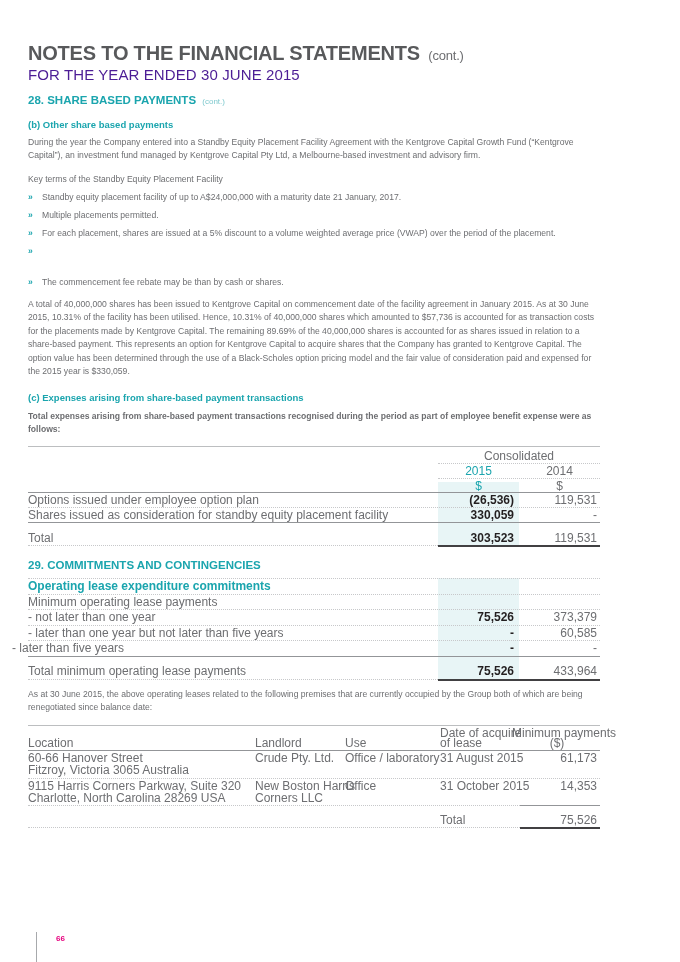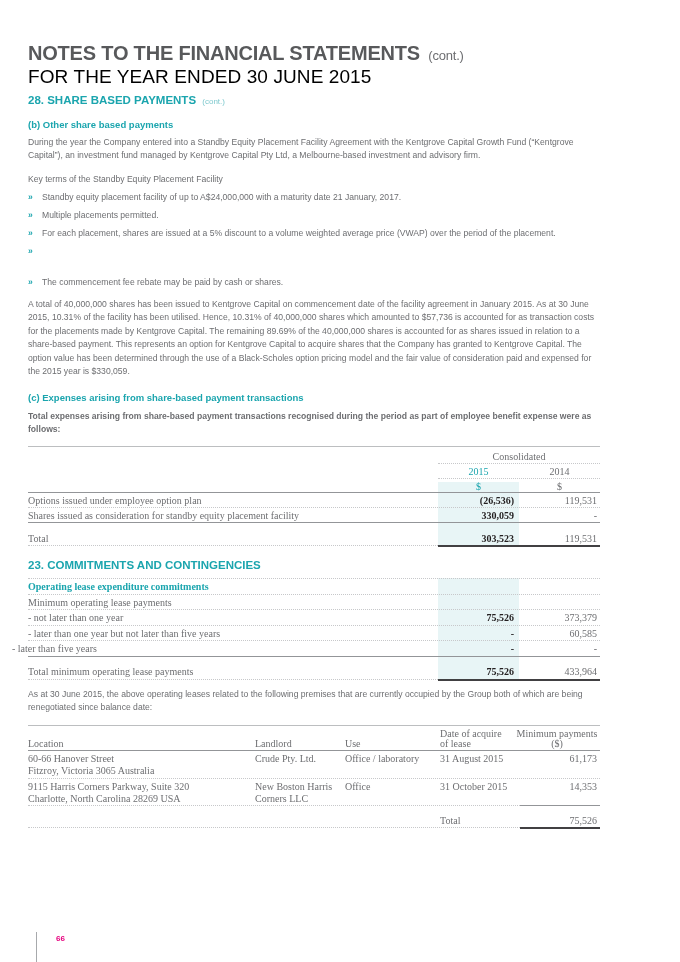--- a/index.html
+++ b/index.html
@@ -1,33 +1,33 @@
 <!DOCTYPE html>
 <html><head>
 <meta charset="utf-8">
 <style>
   * { box-sizing: border-box; margin: 0; padding: 0; }
   html, body { width: 680px; height: 962px; background: #ffffff; }
   body { position: relative; font-family: "DejaVu Sans", sans-serif; color: #6d6e71; overflow: hidden; }
   .page { position: absolute; left: 0; top: 0; width: 680px; height: 962px; }
   .title { position: absolute; left: 28px; top: 42px; font-size: 20px; font-weight: bold; color: #58595b; letter-spacing: -0.2px; font-family: "Liberation Sans", sans-serif; }
   .title .cont { font-size: 13px; font-weight: normal; color: #6d6e71; margin-left: 3px; }
-  .subtitle { position: absolute; left: 28px; top: 66px; font-size: 19px; color: #000000; font-family: "Liberation Sans", sans-serif; letter-spacing: 0.1px; }
+  .subtitle { position: absolute; left: 28px; top: 66px; font-size: 15px; color: #4c1d95; font-family: "Liberation Sans", sans-serif; letter-spacing: 0.1px; }
   .sec-head { position: absolute; left: 28px; font-size: 11.5px; font-weight: bold; color: #1ba5ae; font-family: "Liberation Sans", sans-serif; }
   .sec-head .cont { font-size: 8px; font-weight: normal; color: #7fc9ce; margin-left: 3px; }
   .sub-head { position: absolute; left: 28px; font-size: 9.5px; font-weight: bold; color: #1ba5ae; font-family: "Liberation Sans", sans-serif; }
   .para { position: absolute; left: 28px; width: 572px; font-size: 8.6px; line-height: 13.4px; color: #6d6e71; font-family: "Liberation Sans", sans-serif; }
   .bullet { position: absolute; left: 28px; width: 572px; font-size: 8.6px; line-height: 13.4px; color: #6d6e71; font-family: "Liberation Sans", sans-serif; padding-left: 14px; }
   .bullet .mark { position: absolute; left: 0; top: 0; color: #1ba5ae; font-weight: bold; }
   .rule { position: absolute; height: 0; border-top: 1px solid #bcbec0; }
   .rule.dot { border-top: 1px dotted #c7c8ca; }
   .rule.thick { border-top: 2px solid #414042; }
   .rule.mid { border-top: 1px solid #939598; }
   .hl { position: absolute; background: #e8f5f6; }
-  .cell { position: absolute; font-size: 10px; line-height: 11px; color: #6d6e71; font-family: Liberation Serif, serif; white-space: nowrap; }
+  .cell { position: absolute; font-size: 12px; line-height: 11px; color: #6d6e71; font-family: Liberation Sans, sans-serif; white-space: nowrap; }
   .r { text-align: right; }
   .c { text-align: center; }
   .b { font-weight: bold; color: #231f20; }
   .ct { color: #1ba5ae; }
   .pagenum { position: absolute; left: 56px; top: 934px; font-size: 8px; font-weight: bold; color: #e6007e; font-family: "Liberation Sans", sans-serif; }
   .vline { position: absolute; left: 36px; top: 932px; width: 1px; height: 30px; background: #a7a9ac; }
 </style>
 </head>
 <body>
 
@@ -60,21 +60,21 @@
   </div>
   <div class="bullet" style="top:227px;">
     <span class="mark">»</span>
     <span>For each placement, shares are issued at a 5% discount to a volume weighted average price (VWAP) over the period of the placement.</span>
   </div>
   <div class="bullet" style="top:245px;">
     <span class="mark">»</span>
   </div>
   <div class="bullet" style="top:276px;">
     <span class="mark">»</span>
-    <span>The commencement fee rebate may be paid by cash or shares.</span>
+    <span>The commencement fee rebate may be than by cash or shares.</span>
   </div>
 
   <div class="para" style="top:298px;">A total of 40,000,000 shares has been issued to Kentgrove Capital on commencement date of the facility agreement in January 2015. As at 30 June 2015, 10.31% of the facility has been utilised. Hence, 10.31% of 40,000,000 shares which amounted to $57,736 is accounted for as transaction costs for the placements made by Kentgrove Capital. The remaining 89.69% of the 40,000,000 shares is accounted for as shares issued in relation to a share-based payment. This represents an option for Kentgrove Capital to acquire shares that the Company has granted to Kentgrove Capital. The option value has been determined through the use of a Black-Scholes option pricing model and the fair value of consideration paid and expensed for the 2015 year is $330,059.</div>
 
   <div class="sub-head" style="top:392px;">(c) Expenses arising from share-based payment transactions</div>
 
   <div class="para" style="top:410px;font-weight:bold;">Total expenses arising from share-based payment transactions recognised during the period as part of employee benefit expense were as follows:</div>
 
   <div>
     <div class="hl" style="left:438px; top:482px; width:81px; height:64px;"></div>
@@ -102,21 +102,21 @@
     <div class="rule mid" style="left:28px; top:522px; width:572px;"></div>
     <div>
       <div class="cell" style="left:28px; top:533px;">Total</div>
       <div class="cell r b" style="left:438px; top:533px; width:76px;">303,523</div>
       <div class="cell r" style="left:519px; top:533px; width:78px;">119,531</div>
     </div>
     <div class="rule dot" style="left:28px; top:545px; width:410px;"></div>
     <div class="rule thick" style="left:438px; top:545px; width:162px;"></div>
   </div>
 
-  <div class="sec-head" style="top:559px;">23. COMMITMENTS AND CONTINGENCIES</div>
+  <div class="sec-head" style="top:559px;">29. COMMITMENTS AND CONTINGENCIES</div>
 
   <div>
     <div class="hl" style="left:438px; top:578px; width:81px; height:103px;"></div>
     <div class="rule dot" style="left:28px; top:578px; width:572px;"></div>
     <div class="cell b ct" style="left:28px; top:581px; font-weight:bold; color:#1ba5ae;">Operating lease expenditure commitments</div>
     <div class="rule dot" style="left:28px; top:594px; width:572px;"></div>
     <div class="cell" style="left:28px; top:597px;">Minimum operating lease payments</div>
     <div class="rule dot" style="left:28px; top:609px; width:572px;"></div>
 
     <div>

